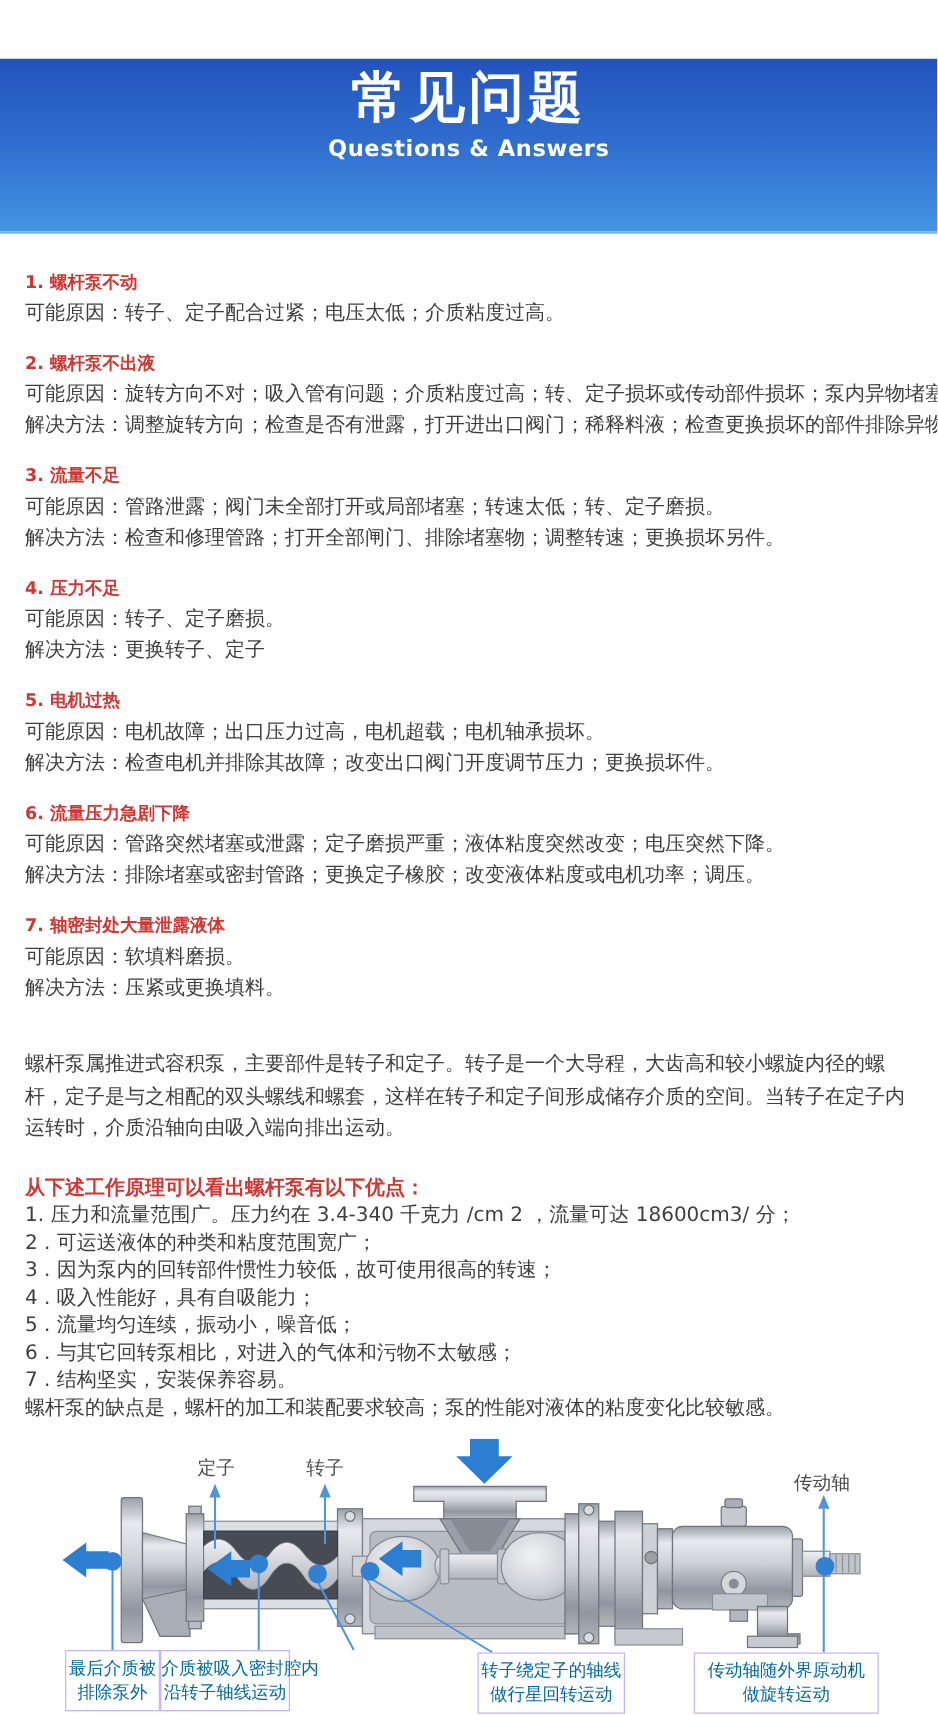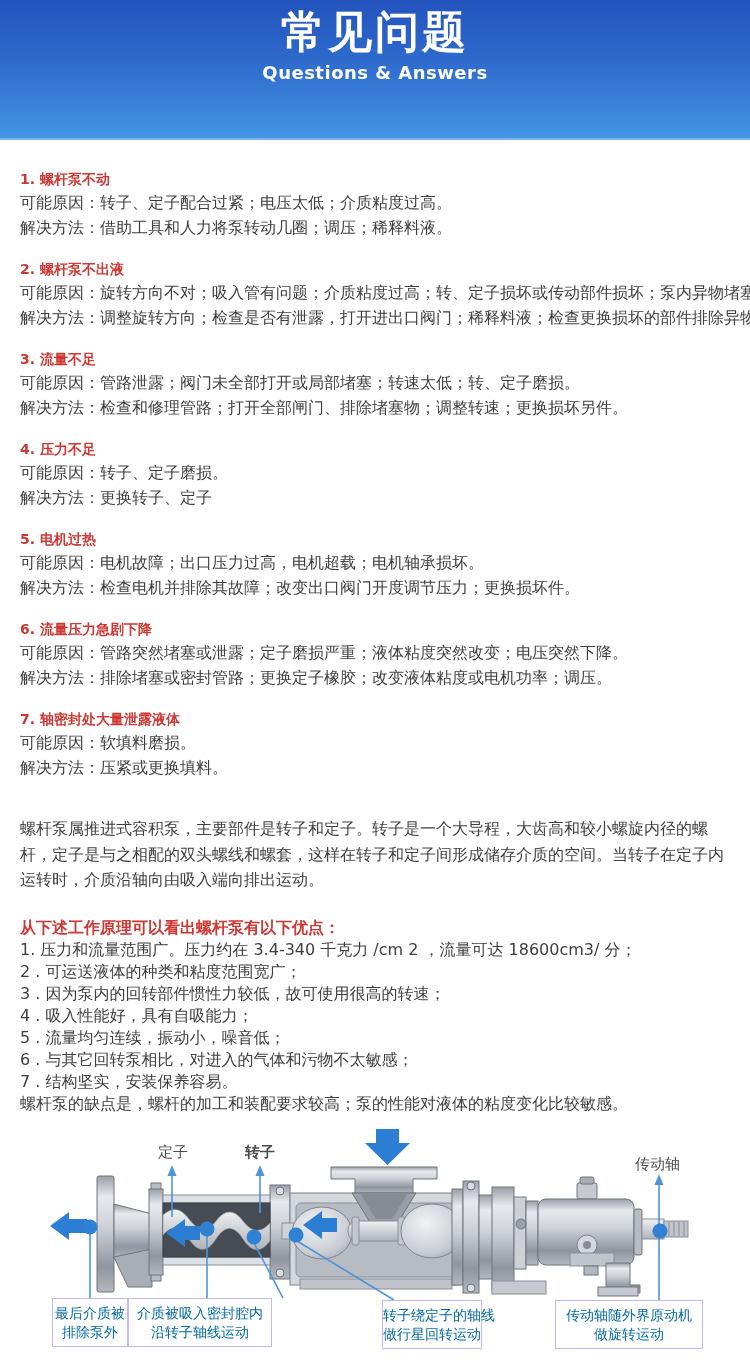--- a/index.html
+++ b/index.html
@@ -10,20 +10,21 @@
     -webkit-font-smoothing:antialiased;
   }
   .page { width:750px; overflow:hidden; background:#fff; }
 
   
   .banner {
     height:138px;
     background:linear-gradient(180deg,#2353bd 0%,#2e6bcd 45%,#4494e4 100%);
     border-bottom:2px solid #79b4ec;
     text-align:center;
+    margin-top:47px;
   }
   .banner-title {
     padding-top:6px;
     font-size:44px;
     font-weight:bold;
     color:#ffffff;
     letter-spacing:3px;
     line-height:52px;
   }
   .banner-subtitle {
@@ -104,21 +105,20 @@
   <header class="banner">
     <div class="banner-title">常见问题</div>
     <div class="banner-subtitle">Questions &amp; Answers</div>
   </header>
 
   <main class="content">
 
     <section class="qa">
       <h3 class="qa-h">1. 螺杆泵不动</h3>
       <p class="qa-line">可能原因：转子、定子配合过紧；电压太低；介质粘度过高。</p>
-      <p class="qa-line">解决方法：借助工具和人力将泵转动几圈；调压；稀释料液。</p>
     </section>
 
     <section class="qa">
       <h3 class="qa-h">2. 螺杆泵不出液</h3>
       <p class="qa-line">可能原因：旋转方向不对；吸入管有问题；介质粘度过高；转、定子损坏或传动部件损坏；泵内异物堵塞。</p>
       <p class="qa-line">解决方法：调整旋转方向；检查是否有泄露，打开进出口阀门；稀释料液；检查更换损坏的部件排除异物。</p>
     </section>
 
     <section class="qa">
       <h3 class="qa-h">3. 流量不足</h3>
@@ -277,32 +277,32 @@
 
         <circle cx="90" cy="98" r="7.5" fill="#3080d3"></circle>
         <circle cx="207" cy="100" r="7.5" fill="#3080d3"></circle>
         <circle cx="254" cy="108" r="7.5" fill="#3080d3"></circle>
         <circle cx="296" cy="106" r="7.5" fill="#3080d3"></circle>
         <circle cx="660" cy="102" r="7.5" fill="#3080d3"></circle>
       </g>
     </svg>
 
     <div class="plabel" style="left:158px; top:14px;text-align:right;">定子</div>
-    <div class="plabel" style="left:245px; top:14px;font-weight:bold;">转子</div>
+    <div class="plabel" style="left:245px; top:14px;">转子</div>
     <div class="plabel" style="left:635px; top:26px;">传动轴</div>
 
     <div class="callout" style="left:52px; top:169px; width:76px;">
       <div>最后介质被</div>
       <div>排除泵外</div>
     </div>
-    <div class="callout" style="left:128px; top:169px; width:144px;">
+    <div class="callout" style="left:128px; top:169px; width:104px;">
       <div>介质被吸入密封腔内</div>
       <div>沿转子轴线运动</div>
     </div>
-    <div class="callout" style="left:382px; top:171px; width:100px;">
+    <div class="callout" style="left:382px; top:171px; width:118px;">
       <div>转子绕定子的轴线</div>
       <div>做行星回转运动</div>
     </div>
     <div class="callout" style="left:555px; top:171px; width:148px;">
       <div>传动轴随外界原动机</div>
       <div>做旋转运动</div>
     </div>
   </div>
 
 </div>

